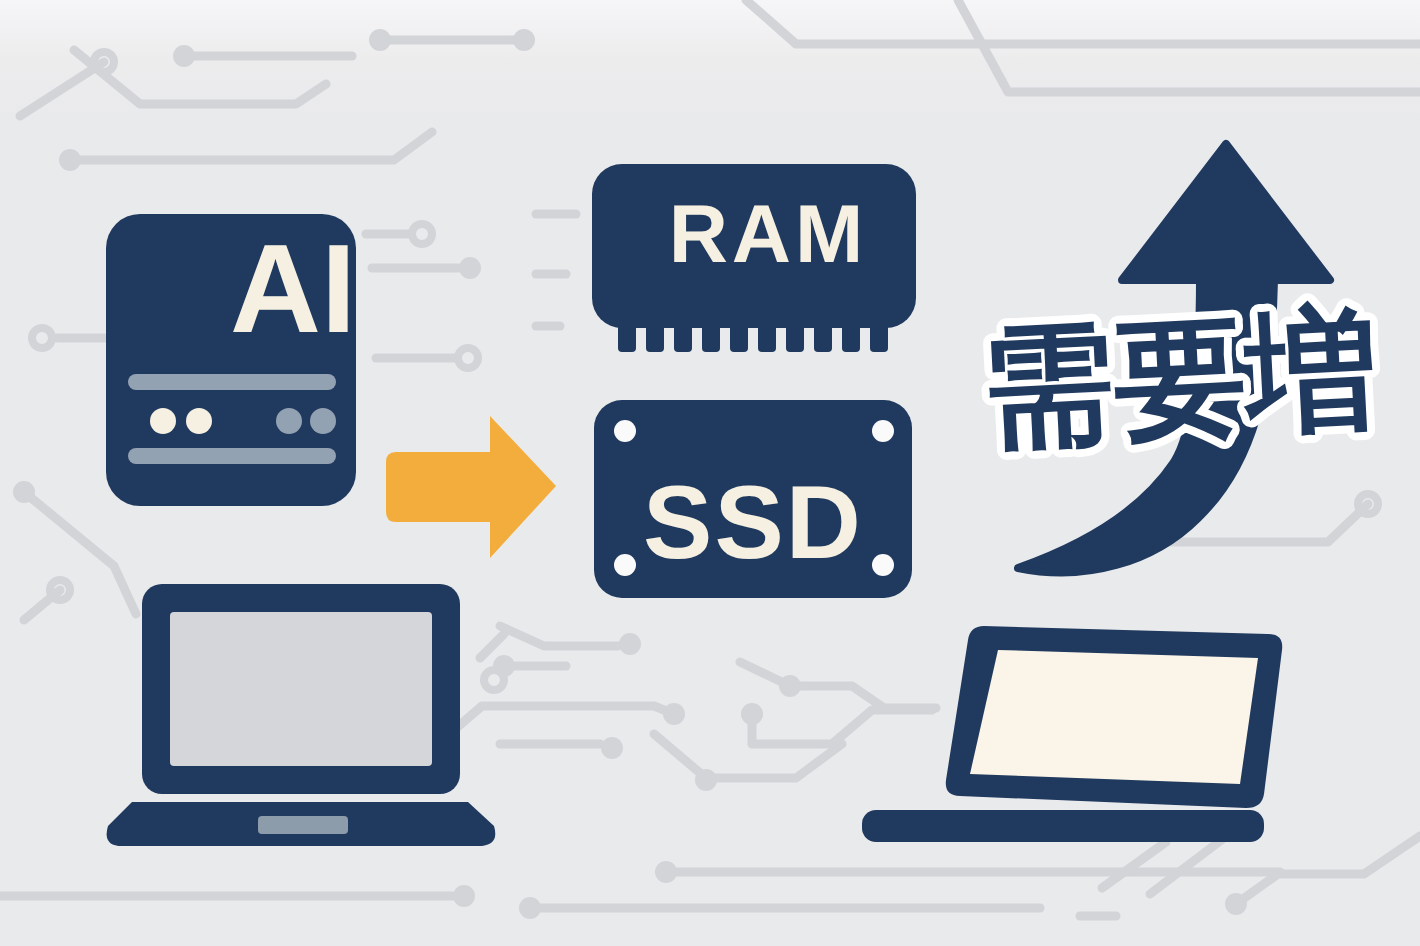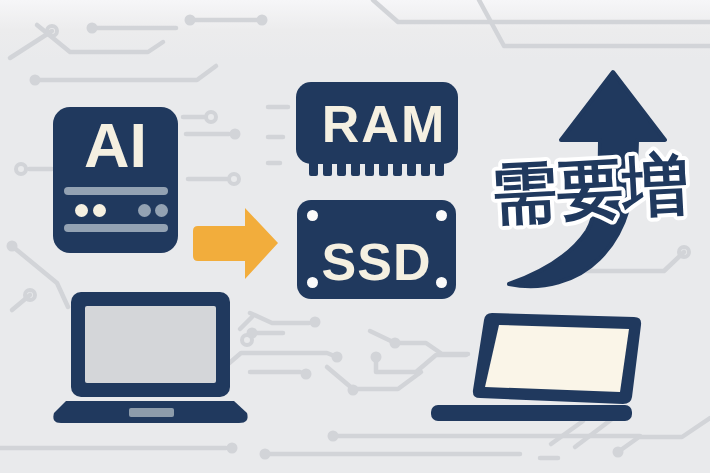--- a/index.html
+++ b/index.html
@@ -11,38 +11,38 @@
   .abs{position:absolute;}
   svg{display:block;}
   .layer{position:absolute;left:0;top:0;width:710px;height:473px;pointer-events:none;}
 
   
   .ai-chip{
     left:53px;top:107px;width:125px;height:146px;
     background:#20395e;border-radius:17px;
   }
   .ai-chip .ai-label{
-    position:absolute;left:0;top:2px;width:125px;text-align:center;
+    position:absolute;left:0;top:2px;width:125px;text-align:right;
     font-size:63px;font-weight:bold;color:#f5f0e1;letter-spacing:0px;
   }
   .chip-bar{position:absolute;left:11px;width:104px;height:8px;border-radius:4px;background:#93a2b3;}
   .bar1{top:80px;}
   .bar2{top:117px;}
   .chip-dot{position:absolute;border-radius:50%;width:13px;height:13px;top:97px;}
   .dot-w{background:#f5f0e1;}
   .dot-g{background:#93a2b3;}
 
   
   .ram{
     left:296px;top:82px;width:162px;height:82px;
     background:#20395e;border-radius:15px;
   }
   .ram .ram-label{
     position:absolute;left:0;top:12px;width:176px;text-align:center;
-    font-size:52px;font-weight:bold;color:#f5f0e1;letter-spacing:2px;
+    font-size:41px;font-weight:bold;color:#f5f0e1;letter-spacing:2px;
   }
   .ram-pins{left:309px;top:161px;display:flex;gap:5px;}
   .ram-pin{width:9px;height:15px;background:#20395e;border-radius:0 0 2px 2px;}
 
   
   .ssd{
     left:297px;top:200px;width:159px;height:99px;
     background:#20395e;border-radius:14px;
   }
   .ssd .ssd-label{

